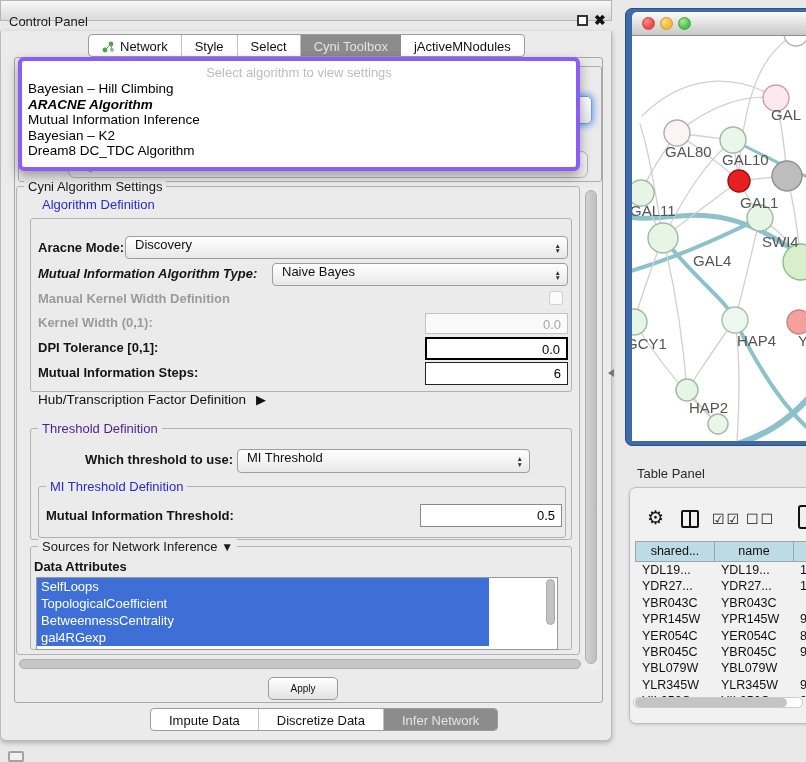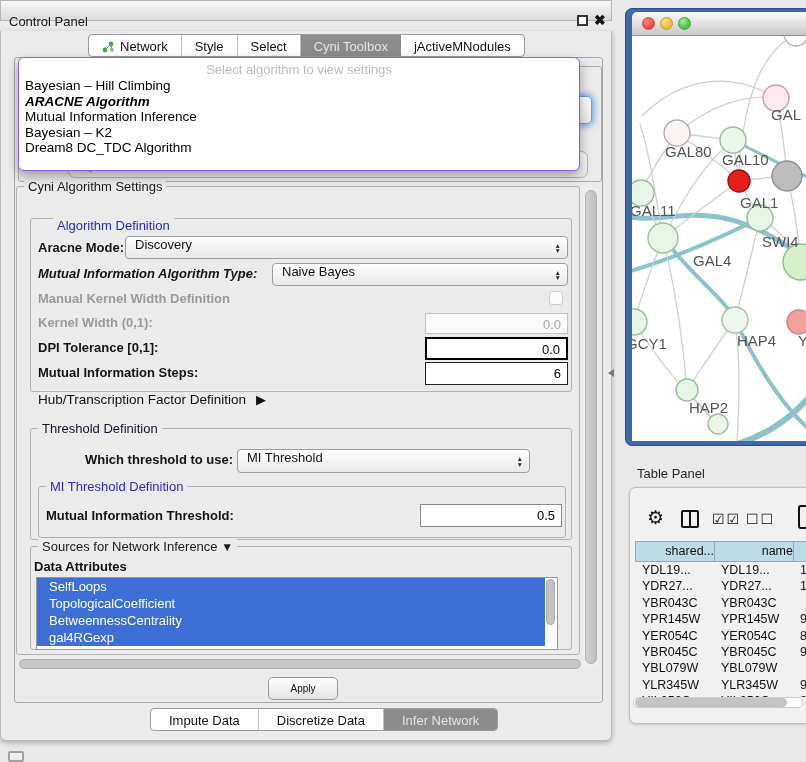--- a/index.html
+++ b/index.html
@@ -35,39 +35,39 @@
   #inference-box { left:18px; top:66px; width:584px; height:116px; border:1px solid #adadad; border-radius:3px; }
   #algo-combo-frag { left:360px; top:96px; width:232px; height:28px; border:1px solid #6f9de0;
     border-radius:5px; background:linear-gradient(#fff,#e9e9e9);
     box-shadow:0 0 6px 2px rgba(96,150,240,.85); }
   #bg-combo { left:68px; top:151px; width:520px; height:27px; border:1px solid #b5b5b5;
     border-radius:7px; background:linear-gradient(#fdfdfd,#ececec); color:#a9a9a9;
     font-size:13px; line-height:25px; padding-left:18px; }
 
   
   #algo-popup { left:18px; top:57px; width:562px; height:114px; background:#fff;
-    border:1px solid #8b5cf6; border-radius:6px; box-shadow:0 5px 12px rgba(0,0,0,.35); z-index:5; }
+    border:4px solid #8b5cf6; border-radius:6px; box-shadow:0 5px 12px rgba(0,0,0,.35); z-index:5; }
   #algo-placeholder { top:4px; width:100%; text-align:center; font-size:13px; color:#bdbdbd; }
   #algo-list { left:6px; top:20px; right:4px; }
   .algo-item { font-size:13.5px; color:#000; height:15.6px; line-height:15.6px; white-space:nowrap; }
   .algo-item.bold { font-weight:bold;font-style:italic; }
 
   
   .gbox { border:1px solid #b2b2b2; border-radius:3px; }
   .gtitle { font-size:13px; color:#1a1a1a; background:#ebebeb; padding:0 4px; white-space:nowrap; z-index:2; }
   .gtitle.blue { color:#2929cc; }
-  .gtitle.green { color:#0f172a; }
+  .gtitle.green { color:#4c1d95; }
   .lbl { font-size:13px; font-weight:bold; color:#141414; white-space:nowrap; }
   .lbl.dis { color:#9b9b9b; }
 
   #cyni-box { left:16px; top:186px; width:564px; height:469px; }
   #cyni-title { left:24px; top:179px; }
 
   #algodef-box { left:30px; top:218px; width:542px; height:174px; }
-  #algodef-title { left:38px; top:218px;margin-left:15px; }
+  #algodef-title { left:38px; top:197px; }
 
   .combo { background:linear-gradient(#ffffff,#e8e8e8); border:1px solid #9e9e9e; border-radius:4px;
     font-size:13px; color:#111; display:flex; align-items:flex-start; padding-left:9px; }
   .combo .arrows { position:absolute; right:6px; top:50%; transform:translateY(-50%);
     display:flex; flex-direction:column; align-items:center; font-size:6.5px; line-height:5.5px; color:#333; }
 
   #aracne-lbl { left:38px; top:240px; } #aracne-combo { left:125px; top:236px; width:443px; height:23px; }
   #mitype-lbl { left:38px; top:266px;font-style:italic; } #mitype-combo { left:272px; top:263px; width:296px; height:23px; }
   #manual-lbl { left:38px; top:291px; }
   #manual-cb { left:549px; top:291px; width:14px; height:14px; border:1px solid #cfcfcf;
@@ -93,21 +93,21 @@
   #mithr-lbl { left:46px; top:508px; }
   #mithr-field { left:420px; top:504px; width:142px; height:23px; border:1px solid #8a8a8a; color:#000; }
 
   #src-box { left:30px; top:546px; width:542px; height:104px; }
   #src-title { left:38px; top:539px; }
   #src-arrow { font-size:12px; }
   #dattr-lbl { left:34px; top:559px; }
   #attr-list { left:36px; top:577px; width:522px; height:73px; background:#fff; border:1px solid #999;
     overflow:hidden; }
   .attr-item { height:17px; line-height:17px; font-size:13px; color:#fff; background:#3d6fd6;
-    padding-left:12px; width:508px; }
+    padding-left:4px; width:452px; }
   #attr-vscroll { left:546px; top:579px; width:9px; height:46px; background:#c2c2c2;
     border-radius:5px; border:1px solid #aaa; }
 
   #set-vscroll-track { left:583px; top:188px; width:16px; height:482px; background:#eeeeee; }
   #set-vscroll { left:585px; top:190px; width:12px; height:474px; background:linear-gradient(90deg,#d2d2d2,#bfbfbf);
     border:1px solid #b0b0b0; border-radius:6px; }
   #set-hscroll { left:19px; top:659px; width:562px; height:10px; background:#c6c6c6;
     border:1px solid #b2b2b2; border-radius:5px; }
 
   #apply-btn { left:268px; top:677px; width:70px; height:23px; border:1px solid #9a9a9a; border-radius:5px;
@@ -138,21 +138,21 @@
   #gear-ico { left:647px; top:506px; font-size:19px; color:#111; }
   #split-ico { left:681px; top:510px; width:18px; height:18px; border:2px solid #111; border-radius:2px; }
   #split-ico div { position:absolute; left:6px; top:0; width:2px; height:14px; background:#111; }
   #chk-ico { left:712px; top:511px; font-size:14px; color:#111; letter-spacing:2px; }
   #unchk-ico { left:746px; top:511px; font-size:14px; color:#111; letter-spacing:2px; }
   #partial-ico { left:798px; top:505px; width:16px; height:24px; border:2px solid #111; border-radius:3px; }
 
   #node-table { left:635px; top:541px; width:200px; }
   #tbl-header { display:flex; height:21px; }
   .th { background:#bcdbe5; border:1px solid #98a8ae; border-right:none; font-size:12.5px; color:#111;
-    text-align:right; line-height:19px; overflow:hidden; white-space:nowrap; }
+    text-align:center; line-height:19px; overflow:hidden; white-space:nowrap; }
   #tbl-body { position:absolute; left:0; top:21px; width:200px; height:135px; overflow:hidden; }
   .tr { display:flex; height:16.4px; }
   .td { font-size:12.5px; color:#111; padding-left:7px; line-height:16.4px; overflow:hidden; white-space:nowrap; }
   #tbl-hscroll-track { left:633px; top:697px; width:170px; height:11px; background:#fff;
     border:1px solid #ccc; border-radius:5px; }
   #tbl-hscroll { left:635px; top:698px; width:152px; height:9px; background:#c4c4c4; border-radius:5px; }
 </style>
 </head>
 <body>
 

